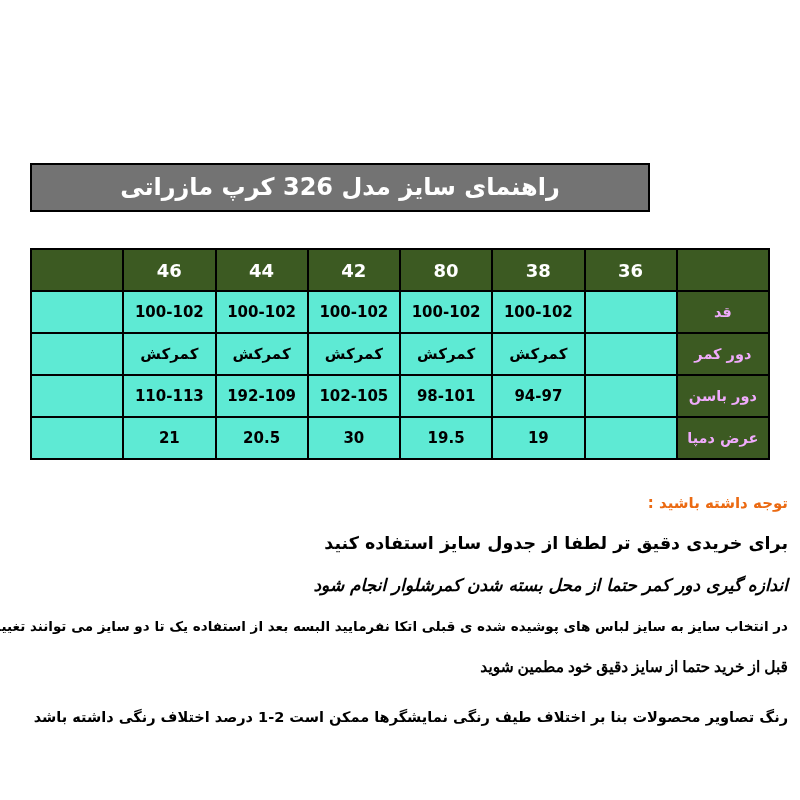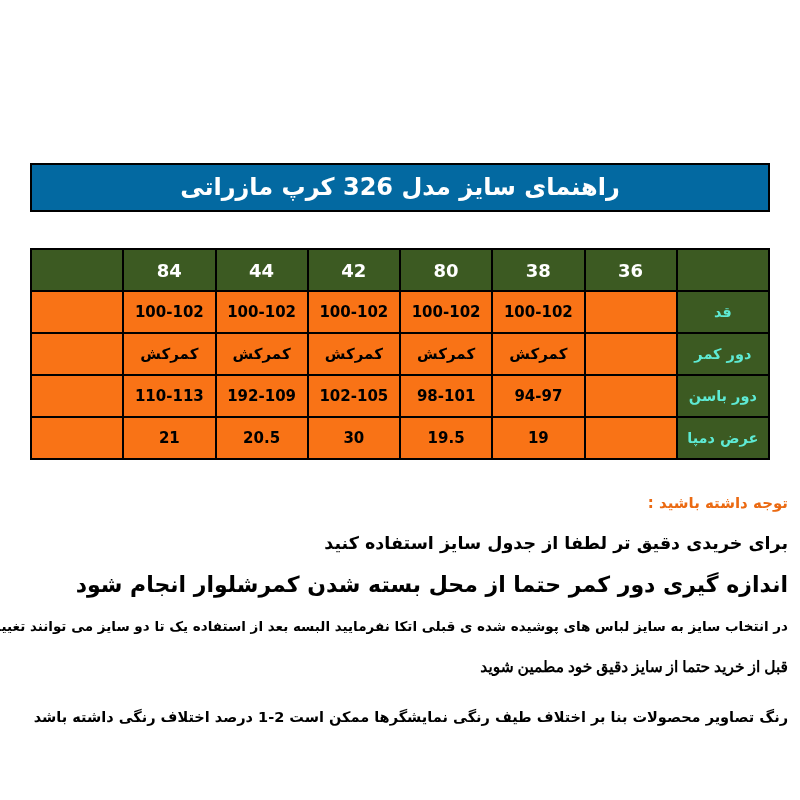--- a/index.html
+++ b/index.html
@@ -4,59 +4,59 @@
 <style>
   html,body{margin:0;padding:0;}
   body{
     width:800px;height:800px;background:#ffffff;overflow:hidden;position:relative;
     font-family:"DejaVu Sans",sans-serif;
   }
   #canvas{position:absolute;inset:0;width:800px;height:800px;background:#ffffff;}
 
   
   .banner{
-    position:absolute;left:30px;top:163px;width:740px;height:49px;
-    box-sizing:border-box;background:#0369a1;border:2px solid #000000;
+    position:absolute;left:30px;top:163px;width:620px;height:49px;
+    box-sizing:border-box;background:#737373;border:2px solid #000000;
     display:flex;align-items:center;justify-content:center;
   }
   .banner span{
     color:#ffffff;font-weight:bold;font-size:24px;line-height:45px;white-space:nowrap;
   }
 
   
   table.size{
     position:absolute;left:30px;top:248px;width:740px;
     border-collapse:collapse;table-layout:fixed;
   }
   table.size th, table.size td{
     box-sizing:border-box;border:2px solid #000000;height:42px;
     text-align:center;vertical-align:middle;padding:0;overflow:hidden;white-space:nowrap;
   }
   table.size th{
     background:#3c5a22;color:#ffffff;font-weight:bold;font-size:18px;
   }
   table.size td{
-    background:#f97316;color:#000000;font-weight:bold;font-size:15px;
+    background:#5eead4;color:#000000;font-weight:bold;font-size:15px;
   }
   table.size td.lbl{
-    background:#3c5a22;color:#5eead4;font-size:14.5px;
+    background:#3c5a22;color:#f0abfc;font-size:14.5px;
   }
 
   
   .notes{
     position:absolute;left:10px;right:12px;top:492px;
     text-align:right;color:#000000;
   }
   .note-heading{
     color:#eb6a12;font-weight:bold;font-size:15px;line-height:22px;
     margin-bottom:16px;white-space:nowrap;
   }
   .note-line{font-weight:bold;white-space:nowrap;}
   .n1{font-size:17.5px;line-height:26px;margin-bottom:16px;}
-  .n2{font-size:22px;line-height:26px;margin-bottom:16px;}
+  .n2{font-size:17px;line-height:26px;margin-bottom:16px;font-style:italic;}
   .n3{font-size:13.5px;line-height:24px;margin-bottom:16px;}
   .n4{font-size:15.5px;line-height:26px;margin-bottom:24px;font-family:Liberation Serif, serif;}
   .n5{font-size:14.5px;line-height:26px;}
 </style>
 </head>
 <body>
 
 <div id="canvas">
 
   <div class="banner">
@@ -65,21 +65,21 @@
 
   <table class="size" dir="rtl">
     <tbody>
       <tr>
         <th></th>
         <th>36</th>
         <th>38</th>
         <th>80</th>
         <th>42</th>
         <th>44</th>
-        <th>84</th>
+        <th>46</th>
         <th></th>
       </tr>
       <tr>
         <td class="lbl">قد</td>
         <td></td>
         <td>100-102</td>
         <td>100-102</td>
         <td>100-102</td>
         <td>100-102</td>
         <td>100-102</td>

